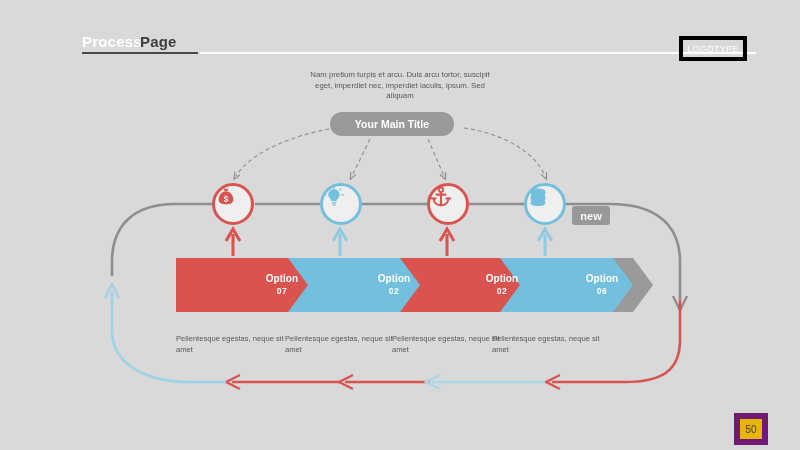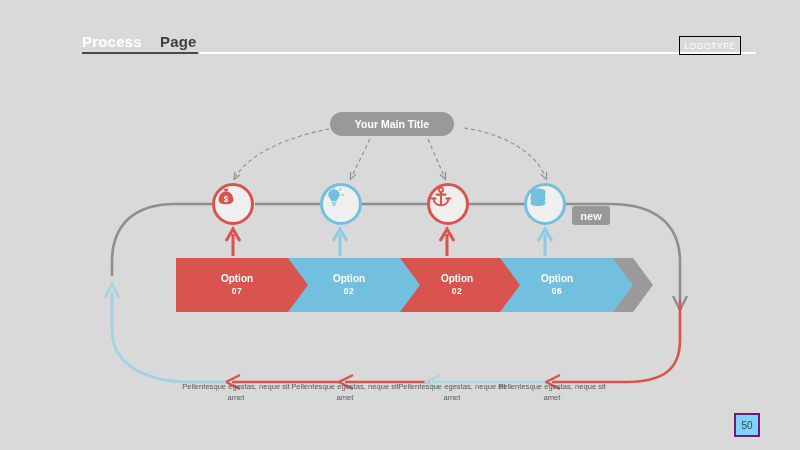--- a/index.html
+++ b/index.html
@@ -2,65 +2,66 @@
 <html><head>
 <meta charset="utf-8">
 <style>
   html,body{margin:0;padding:0;}
   body{width:800px;height:450px;background:#d9d9d9;font-family:"Liberation Sans",sans-serif;overflow:hidden;position:relative;}
   .stage{position:absolute;left:0;top:0;width:800px;height:450px;}
 
   
   .header{position:absolute;left:62px;top:33px;width:680px;height:22px;margin-left:20px;}
   .title-proc{position:absolute;left:0;top:0;font-size:15px;color:#ffffff;font-weight:bold;letter-spacing:.2px;}
-  .title-page{position:absolute;left:78px;top:0;font-size:15px;color:#3f3f3f;font-weight:bold;letter-spacing:.2px;}
+  .title-page{position:absolute;left:58px;top:0;font-size:15px;color:#3f3f3f;font-weight:bold;letter-spacing:.2px;}
   .title-rule{position:absolute;left:0px;top:19px;width:116px;height:2px;background:#4a4a4a;}
   .header-rule{position:absolute;left:118px;top:19px;width:556px;height:2px;background:#ffffff;}
-  .logotype{position:absolute;left:679px;top:36px;width:60px;height:17px;border:1px solid #000000;color:#ffffff;font-size:8.5px;letter-spacing:.6px;display:flex;align-items:center;justify-content:center;}
+  .logotype{position:absolute;left:679px;top:36px;width:60px;height:17px;border:4px solid #000000;color:#ffffff;font-size:8.5px;letter-spacing:.6px;display:flex;align-items:center;justify-content:center;}
 
   
   .lorem-top{position:absolute;left:305px;top:70px;width:190px;text-align:center;font-size:7.8px;line-height:10.5px;color:#55585c;}
   .main-title{position:absolute;left:330px;top:112px;width:124px;height:24px;background:#9a9a9a;border-radius:12px;display:flex;align-items:center;justify-content:center;color:#ffffff;font-size:10.5px;font-weight:bold;}
 
   
   .circle{position:absolute;width:42px;height:42px;border-radius:50%;background:#efefef;display:flex;align-items:center;justify-content:center;box-sizing:border-box;}
   .circle.red{border:3px solid #d9534f;}
   .circle.blue{border:3px solid #72c0dd;}
   .c1{left:212px;top:183px;}
   .c2{left:320px;top:183px;}
   .c3{left:427px;top:183px;}
   .c4{left:524px;top:183px;}
 
   
-  .chev{position:absolute;top:258px;height:54px;display:flex;align-items:center;justify-content:center;color:#ffffff;}
+  .chev{position:absolute;top:258px;height:54px;display:flex;align-items:center;justify-content:flex-end;color:#ffffff;}
   .chev .lbl{text-align:center;line-height:13px;font-size:10px;font-weight:bold;}
   .chev .num{display:block;font-size:8.5px;font-weight:bold;letter-spacing:.4px;}
-  .tiny-text{position:absolute;width:120px;font-size:7.6px;line-height:10.5px;color:#55585c;text-align:center;margin-top:48px;}
+  .tiny-text{position:absolute;width:120px;font-size:7.6px;line-height:10.5px;color:#55585c;}
 
-  .page-num{position:absolute;left:734px;top:413px;width:22px;height:20px;border:2px solid #701a75;background:#7dd3fc;color:#3f3f3f;font-size:10px;display:flex;align-items:center;justify-content:center;}
+  .page-num{position:absolute;left:734px;top:413px;width:22px;height:20px;border:6px solid #701a75;background:#eab308;color:#3f3f3f;font-size:10px;display:flex;align-items:center;justify-content:center;}
 
   .wm{position:absolute;left:572px;top:206px;display:flex;align-items:center;gap:14px;opacity:.85;}
   .wm .badge{width:38px;height:19px;border-radius:3px;background:#8d8d8d;color:#ffffff;font-size:11px;font-weight:bold;display:flex;align-items:center;justify-content:center;}
   .wm .cn{color:#9a9a9a;font-size:15px;font-weight:bold;letter-spacing:1px;}
 
   svg{position:absolute;left:0;top:0;overflow:visible;}
 </style>
 </head>
 <body>
 
 <div class="stage">
 
   <div class="header">
     <span class="title-proc">Process</span>
     <span class="title-page">Page</span>
     <div class="title-rule"></div>
     <div class="header-rule"></div>
   </div>
   <div class="logotype">LOGOTYPE</div>
 
+  <div class="lorem-top">Nam pretium turpis et arcu. Duis arcu tortor, suscipit eget, imperdiet nec, imperdiet iaculis, ipsum. Sed aliquam</div>
   <div class="main-title">Your Main Title</div>
 
   <svg width="800" height="450">
     <defs>
       <marker id="ah-grey" markerWidth="7" markerHeight="7" refX="3" refY="3.2" orient="auto">
         <path d="M0,0.4 L6.4,3.2 L0,6" fill="none" stroke="#8e8e8e" stroke-width="1.1"></path>
       </marker>
       <marker id="ah-grey2" markerWidth="7" markerHeight="7" refX="3" refY="3.2" orient="auto">
         <path d="M0,0.4 L6.4,3.2 L0,6" fill="none" stroke="#8e8e8e" stroke-width="1.1"></path>
       </marker>

